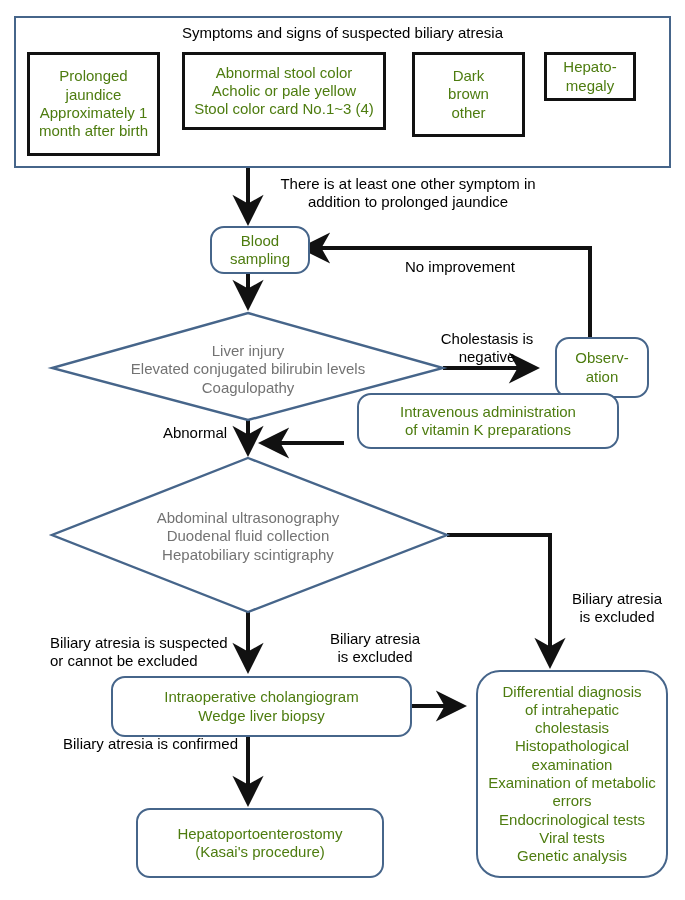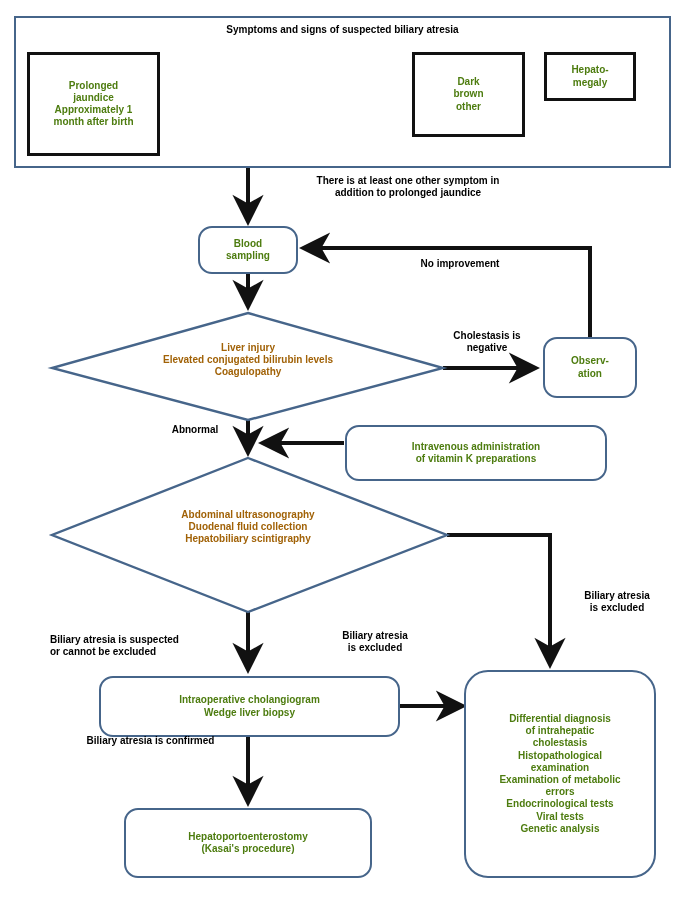--- a/index.html
+++ b/index.html
@@ -33,20 +33,21 @@
     text-align: center;
     color: #4d7c0f;
     line-height: 1.22;
     white-space: pre-line;
     z-index: 3;
   }
   .node-blue {
     border: 2px solid #46658a;
     border-radius: 14px;
     background: #ffffff;
+    margin-left: 12px;
   }
   .node-black {
     border: 3px solid #111111;
     border-radius: 0;
     background: #ffffff;
   }
   .group-panel {
     position: absolute;
     box-sizing: border-box;
     border: 2px solid #46658a;
@@ -64,26 +65,26 @@
     position: absolute;
     color: #000000;
     text-align: center;
     white-space: pre-line;
     line-height: 1.22;
     z-index: 4;
   }
   .diamond-text {
     position: absolute;
     text-align: center;
-    color: #a16207;
+    color: #737373;
     white-space: pre-line;
     line-height: 1.22;
     z-index: 3;
   }
-  .fs14 { font-size: 10px; font-weight: bold; }
+  .fs14 { font-size: 15px; }
 </style>
 </head>
 <body>
 
 <div id="flowchart">
 
   <svg id="svg-layer" viewBox="0 0 685 900">
     <defs>
       <marker id="arrow-blk" markerWidth="9" markerHeight="9" refX="7.2" refY="4.5" orient="auto" markerUnits="strokeWidth">
         <path d="M0.4,0.6 L8.2,4.5 L0.4,8.4 L2.6,4.5 Z" fill="#111111"></path>
@@ -117,20 +118,23 @@
 
   <div class="group-panel" style="left:14px; top:16px; width:657px; height:152px;"></div>
 
   <div class="group-title fs14" style="left:14px; top:24px; width:657px;">Symptoms and signs of suspected biliary atresia</div>
 
   <div class="node node-black fs14" style="left:27px; top:52px; width:133px; height:104px;">Prolonged
 jaundice
 Approximately 1
 month after birth</div>
 
+  <div class="node node-black fs14" style="left:182px; top:52px; width:204px; height:78px;">Abnormal stool color
+Acholic or pale yellow
+Stool color card No.1~3 (4)</div>
 
   <div class="node node-black fs14" style="left:412px; top:52px; width:113px; height:85px;">Dark
 brown
 other</div>
 
   <div class="node node-black fs14" style="left:544px; top:52px; width:92px; height:49px;">Hepato-
 megaly</div>
 
   <div class="edge-label fs14" style="left:258px; top:175px; width:300px; text-align:center;">There is at least one other symptom in
 addition to prolonged jaundice</div>
@@ -145,21 +149,21 @@
 Coagulopathy</div>
 
   <div class="edge-label fs14" style="left:428px; top:330px; width:118px; text-align:center;">Cholestasis is
 negative</div>
 
   <div class="node node-blue fs14" style="left:543px; top:337px; width:94px; height:61px;">Observ-
 ation</div>
 
   <div class="edge-label fs14" style="left:152px; top:424px; width:86px; text-align:center;">Abnormal</div>
 
-  <div class="node node-blue fs14" style="left:345px; top:425px; width:262px; height:56px;">Intravenous administration
+  <div class="node node-blue fs14" style="left:345px; top:393px; width:262px; height:56px;">Intravenous administration
 of vitamin K preparations</div>
 
   <div class="diamond-text fs14" style="left:62px; top:509px; width:372px; text-align:center;">Abdominal ultrasonography
 Duodenal fluid collection
 Hepatobiliary scintigraphy</div>
 
   <div class="edge-label fs14" style="left:50px; top:634px; width:196px; text-align:left;">Biliary atresia is suspected
 or cannot be excluded</div>
 
   <div class="edge-label fs14" style="left:315px; top:630px; width:120px; text-align:center;">Biliary atresia

